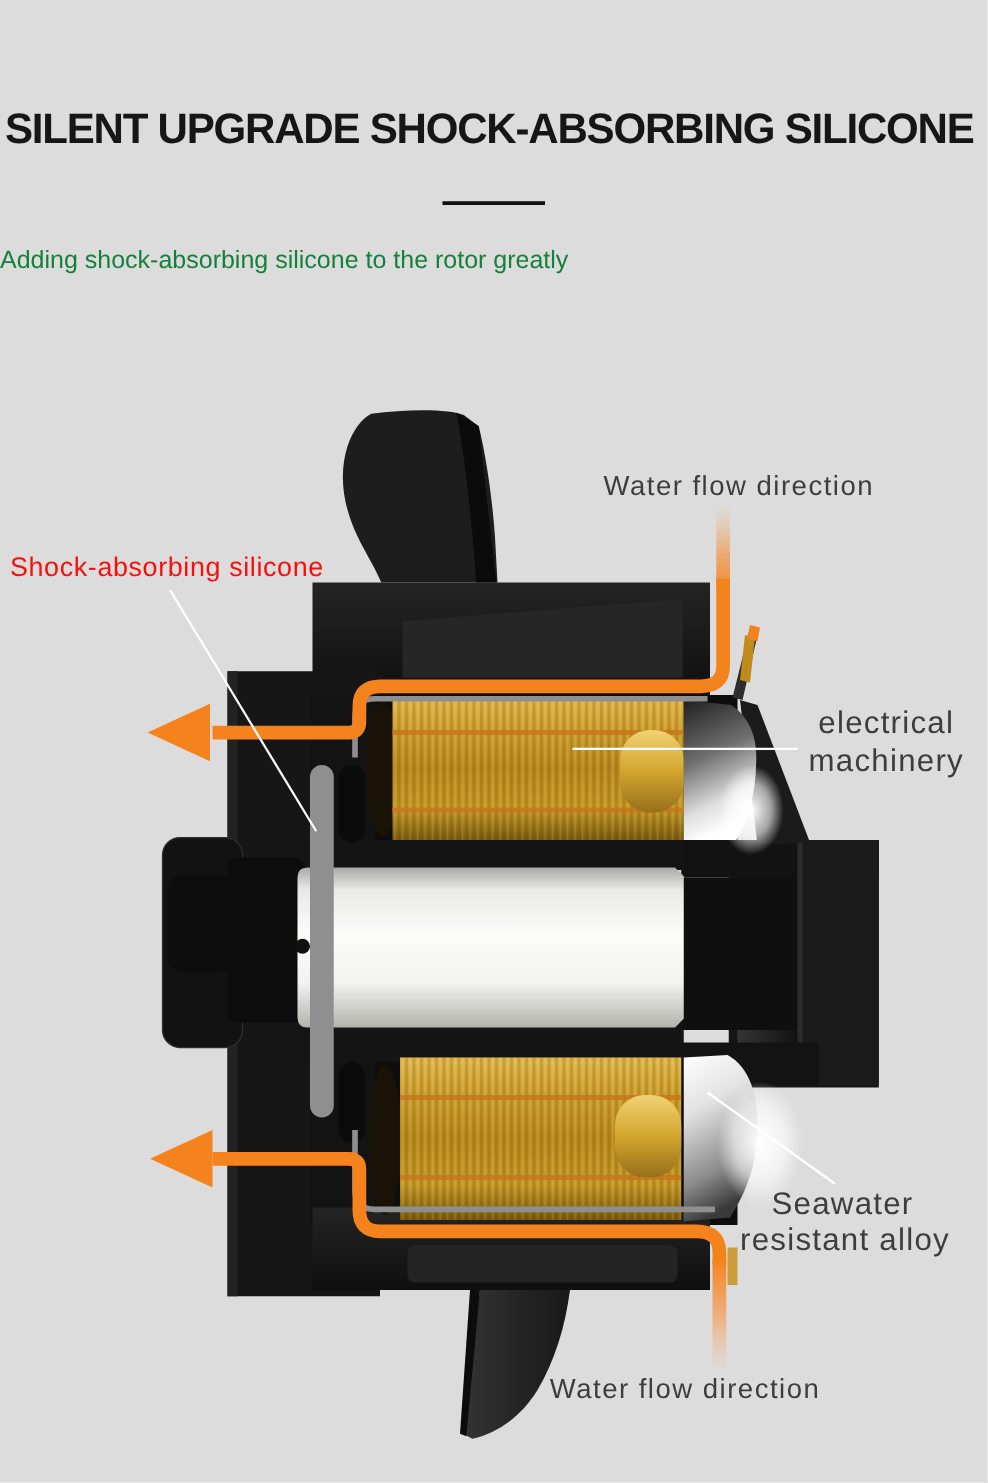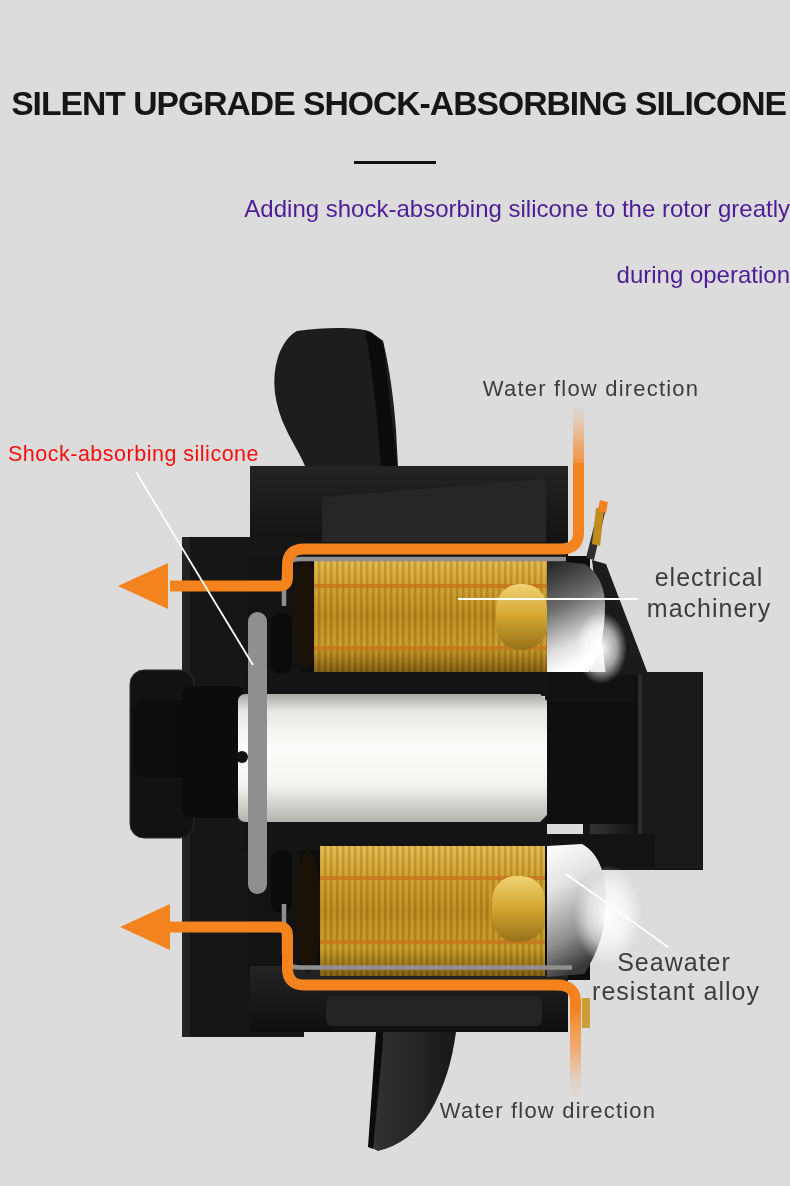--- a/index.html
+++ b/index.html
@@ -3,57 +3,56 @@
 <meta charset="utf-8">
 <style>
   html,body{margin:0;padding:0;}
   .page{
     position:relative;
     width:790px;height:1186px;
     background:#dcdcdc;
     overflow:hidden;
     font-family:"Liberation Sans", sans-serif;
   }
-  .hdr{position:absolute;top:0;left:0;width:790px;text-align:right;}
+  .hdr{position:absolute;top:0;left:0;width:790px;text-align:left;}
   .title{
     margin:84px 0 0 0;
     font-size:34px;
     font-weight:bold;
     letter-spacing:-1px;
     color:#161616;
     transform:scaleX(0.99);
   }
   .divider{
     width:82px;height:3px;background:#111;
     margin:38px auto 0 auto;
   }
   .desc{
     margin:28px auto 12px auto;
-    font-size:24px;
+    font-size:20px;
     line-height:33px;
-    color:#4c1d95;
+    color:#15803d;
     font-weight:normal;
   }
   svg.diagram{position:absolute;left:0;top:320px;display:block;}
   svg text{font-family:"Liberation Sans", sans-serif;}
   .lbl{fill:#3d3d3d;}
   .lbl-red{fill:#f80f0c;}
 </style>
 </head>
 <body>
 
 <div class="page">
 
   <div class="hdr">
     <h1 class="title">SILENT UPGRADE SHOCK-ABSORBING SILICONE</h1>
     <div class="divider"></div>
     <p class="desc">
       <span>Adding shock-absorbing silicone to the rotor greatly</span><br>
       <br>
-      <span>during operation</span>
     </p>
   </div>
 
   <svg class="diagram" width="790" height="866" viewBox="0 320 790 866">
     <defs>
       <linearGradient id="goldV" x1="0" y1="0" x2="0" y2="1">
         <stop offset="0" stop-color="#e2b94e"></stop>
         <stop offset="0.18" stop-color="#d2a434"></stop>
         <stop offset="0.5" stop-color="#b88a1d"></stop>
         <stop offset="0.78" stop-color="#c69a28"></stop>

